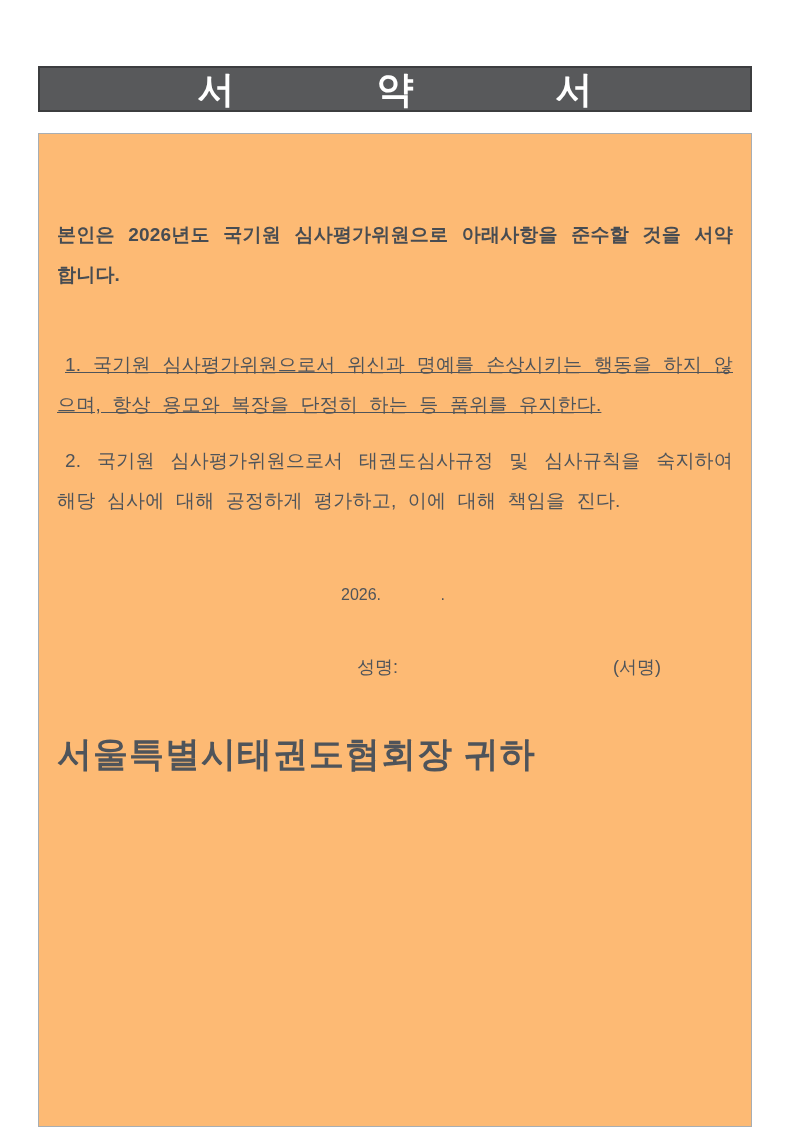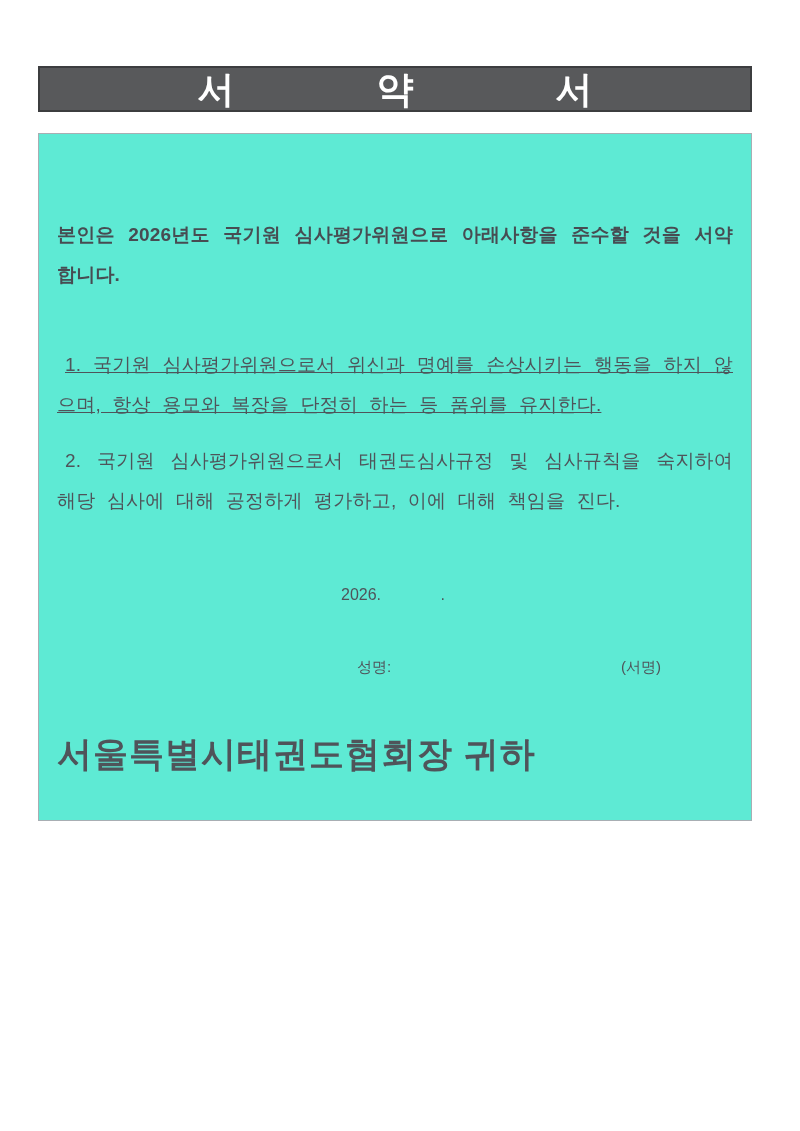--- a/index.html
+++ b/index.html
@@ -35,23 +35,23 @@
     font-weight: 700;
     line-height: 1;
   }
 
   
   .doc-box {
     position: absolute;
     left: 38px;
     top: 133px;
     width: 714px;
-    height: 688px;
+    height: 994px;
     border: 1px solid var(--box-border, #a8aeb3);
-    background: #5eead4;
+    background: #fdba74;
     padding: 0 18px;
   }
 
   .para {
     font-size: 19px;
     line-height: 40px;
     color: var(--body-text, #4f545a);
     text-align: justify;
     text-justify: inter-word;
     word-spacing: 6px;
@@ -75,21 +75,21 @@
     line-height: 40px;
     color: var(--body-text, #4f545a);
   }
   .date-dot { display: inline-block; margin-left: 55px; }
 
   .sign-line {
     margin-top: 32px;
     display: flex;
     align-items: flex-start;
     padding-left: 300px;
-    font-size: 15px;
+    font-size: 18px;
     line-height: 40px;
     color: var(--body-text, #4f545a);
   }
   .signature-label {
     margin-left: auto;
     margin-right: 72px;
   }
 
   
   .recipient {

